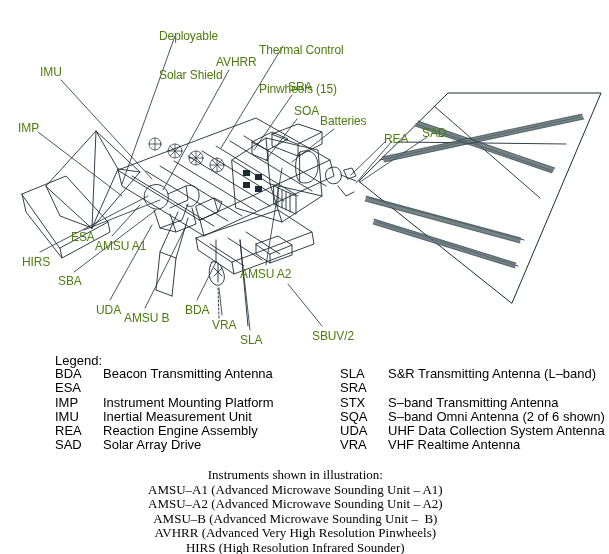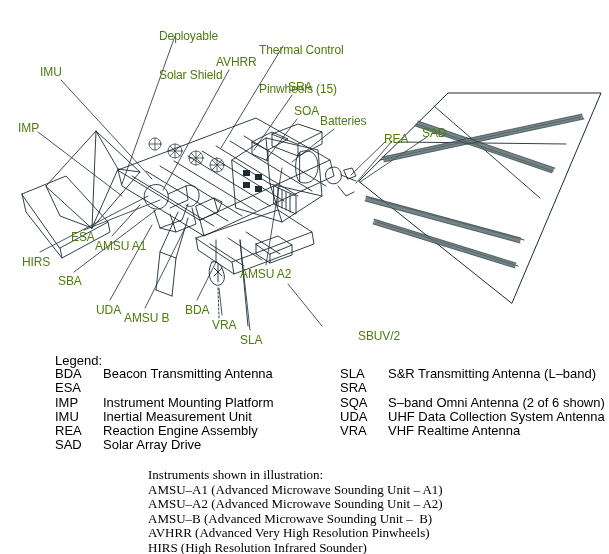--- a/index.html
+++ b/index.html
@@ -56,20 +56,21 @@
   .instr {
     position: absolute;
     left: 148px; top: 468px;
     font-family: "Liberation Serif", serif;
     font-size: 13px;
   }
   .instr-row {
     height: 14.6px;
     line-height: 14.6px;
     white-space: pre;
+    text-align: center;
   }
 </style>
 </head>
 <body>
 
 <div id="page">
 
   <div id="diagram">
     <svg width="609" height="350" viewBox="0 0 609 350" xmlns="http://www.w3.org/2000/svg">
       <g fill="none" stroke="#1b2a33" stroke-width="0.9" stroke-linejoin="round" stroke-linecap="round">
@@ -255,21 +256,21 @@
     <div class="callout" style="left:71px;  top:231px;">ESA</div>
     <div class="callout" style="left:95px;  top:240px;">AMSU A1</div>
     <div class="callout" style="left:22px;  top:256px;">HIRS</div>
     <div class="callout" style="left:58px;  top:275px;">SBA</div>
     <div class="callout" style="left:240px; top:268px;">AMSU A2</div>
     <div class="callout" style="left:96px;  top:304px;">UDA</div>
     <div class="callout" style="left:124px; top:312px;text-align:center;">AMSU B</div>
     <div class="callout" style="left:185px; top:304px;">BDA</div>
     <div class="callout" style="left:212px; top:319px;">VRA</div>
     <div class="callout" style="left:240px; top:334px;">SLA</div>
-    <div class="callout" style="left:312px; top:330px;margin-left:46px;">SBUV/2</div>
+    <div class="callout" style="left:312px; top:330px;">SBUV/2</div>
   </div>
 
   <div class="leg-title">Legend:</div>
 
   <div class="leg-col left">
     <div class="leg-row">
       <span class="leg-abbr">BDA</span>
       <span class="leg-desc">Beacon Transmitting Antenna</span>
     </div>
     <div class="leg-row">
@@ -293,20 +294,24 @@
     </div>
   </div>
 
   <div class="leg-col right">
     <div class="leg-row">
       <span class="leg-abbr">SLA</span>
       <span class="leg-desc">S&amp;R Transmitting Antenna (L–band)</span>
     </div>
     <div class="leg-row">
       <span class="leg-abbr">SRA</span>
+    </div>
+    <div class="leg-row">
+      <span class="leg-abbr">STX</span>
+      <span class="leg-desc">S–band Transmitting Antenna</span>
     </div>
     <div class="leg-row">
       <span class="leg-abbr">SQA</span>
       <span class="leg-desc">S–band Omni Antenna (2 of 6 shown)</span>
     </div>
     <div class="leg-row">
       <span class="leg-abbr">UDA</span>
       <span class="leg-desc">UHF Data Collection System Antenna</span>
     </div>
     <div class="leg-row">

